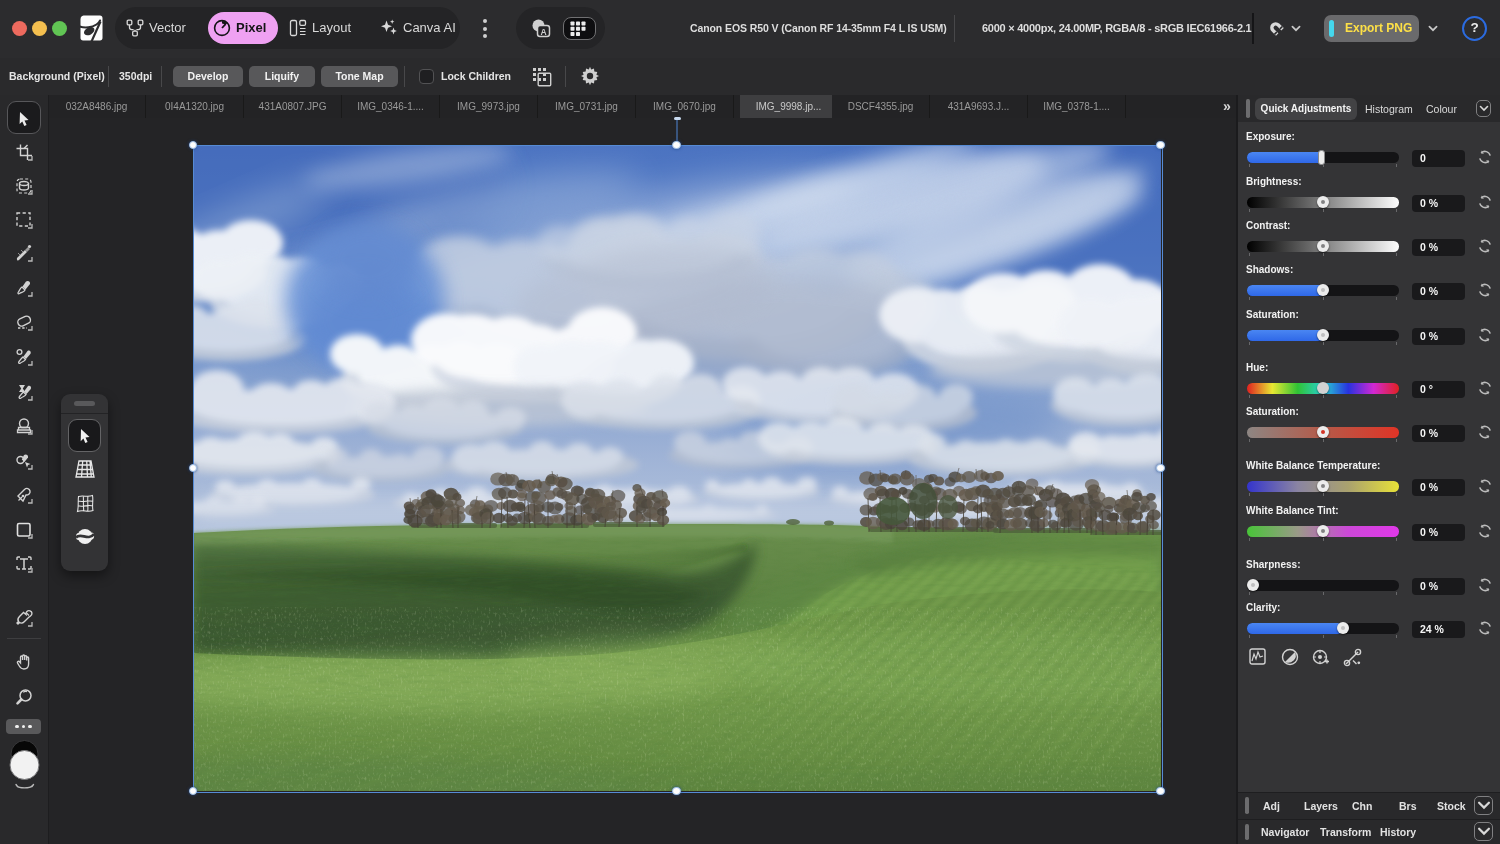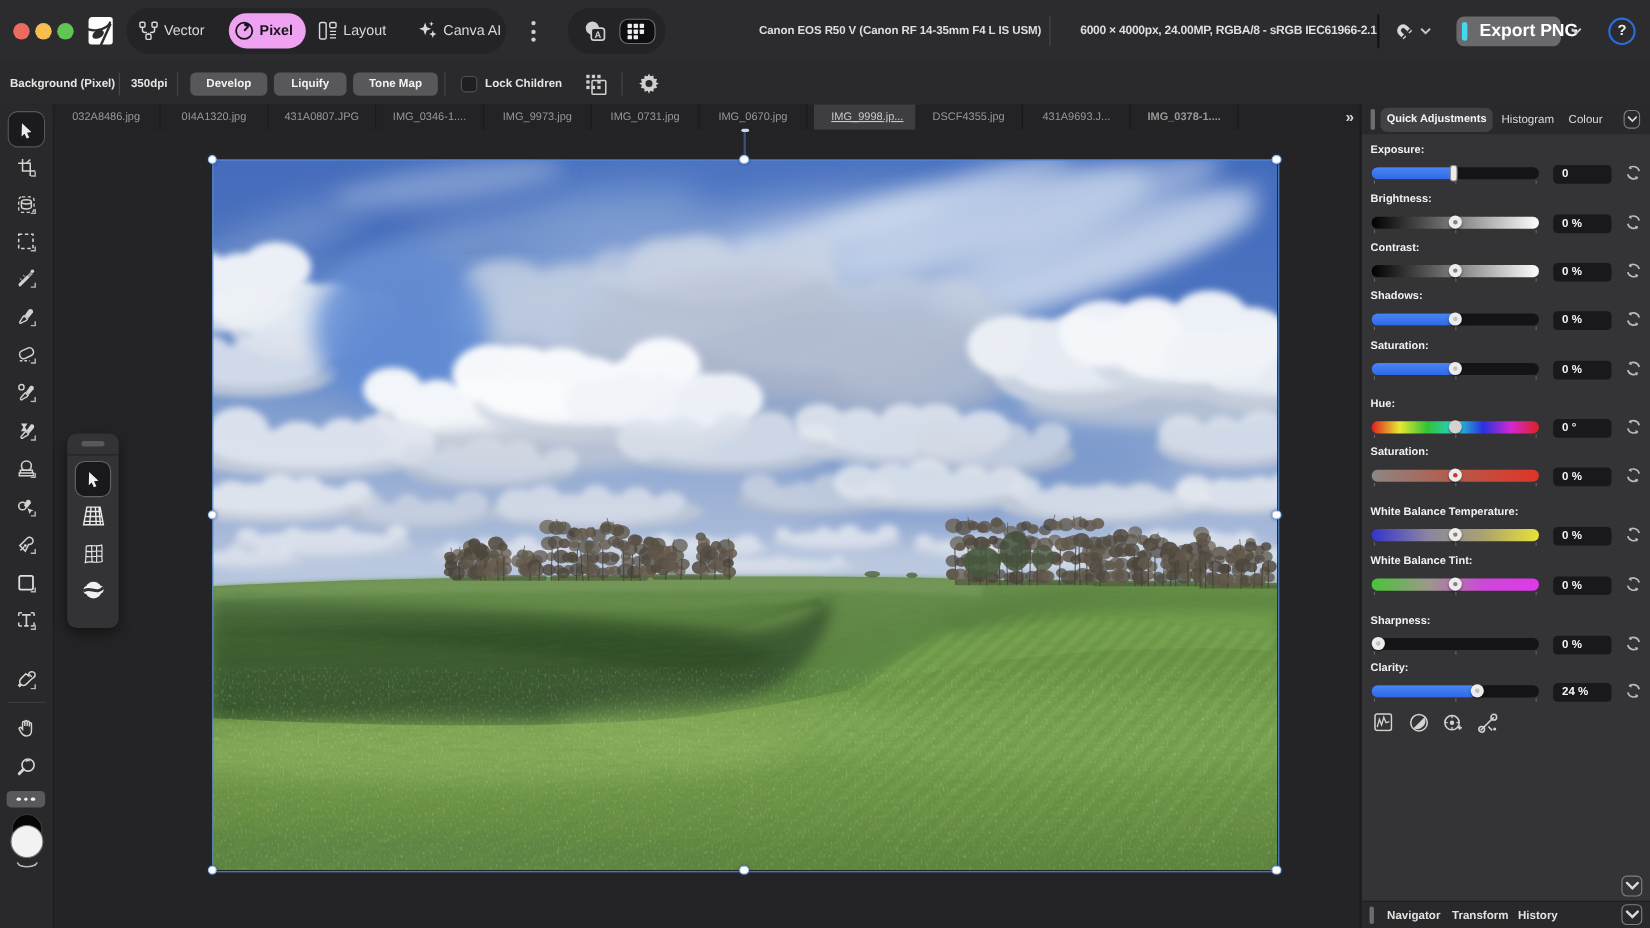--- a/index.html
+++ b/index.html
@@ -12,21 +12,21 @@
 #dots3{position:absolute;left:482px;top:19px;width:6px;height:20px;}
 .d3{position:absolute;left:1px;width:4.4px;height:4.4px;border-radius:50%;background:#cfcfcf;}
 #viewPill{position:absolute;left:516px;top:7px;width:89px;height:42px;border-radius:21px;background:#242426;}
 #viewSel{position:absolute;left:47px;top:10px;width:33px;height:23px;border:1.5px solid #707072;border-radius:8px;background:#0e0e10;box-sizing:border-box;}
 #topCam{position:absolute;left:690px;top:22px;color:#dedede;font-size:10.5px;font-weight:bold;letter-spacing:-0.1px;white-space:nowrap;text-align:center;}
 #topSep1{position:absolute;left:954px;top:15px;width:1px;height:27px;background:#48484a;}
 #topInfo{position:absolute;left:968px;top:21.5px;color:#dedede;font-size:11px;font-weight:bold;letter-spacing:-0.25px;white-space:nowrap;padding-left:14px;}
 #topSep2{position:absolute;left:1252px;top:13px;width:2px;height:31px;background:#151517;}
 #exportBtn{position:absolute;left:1324px;top:15px;width:95px;height:27px;background:#6a6a6c;border-radius:7px;white-space:nowrap;}
 #exportBtn .cy{position:absolute;left:5px;top:5px;width:5px;height:17px;border-radius:2.5px;background:#45d7ec;}
-#exportBtn .tx{position:absolute;left:21px;top:0;line-height:27px;color:#ffffff;font-size:16px;font-weight:bold;}
+#exportBtn .tx{position:absolute;left:21px;top:0;line-height:27px;color:#fde047;font-size:12px;font-weight:bold;}
 #helpQ{position:absolute;left:1462px;top:16px;width:25px;height:25px;border-radius:50%;border:2.2px solid #2b6be0;color:#ececec;font-size:13.5px;font-weight:bold;text-align:center;line-height:20px;box-sizing:border-box;}
 #bar2{position:absolute;left:0;top:58px;width:1500px;height:37px;background:#2a2a2c;}
 #bar2 .lbl{position:absolute;top:0;line-height:37px;color:#e5e5e5;font-size:10.5px;font-weight:bold;white-space:nowrap;}
 .vsep{position:absolute;top:8px;width:1px;height:21px;background:#48484a;}
 .b2btn{position:absolute;top:8px;height:21px;background:#58585a;border-radius:5px;color:#f2f2f2;font-size:10.5px;font-weight:bold;text-align:center;line-height:21px;}
 #lockBox{position:absolute;left:419px;top:11px;width:15px;height:15px;border-radius:4px;background:#1f1f21;border:1.5px solid #525254;box-sizing:border-box;}
 #tabbar{position:absolute;left:48px;top:95px;width:1190px;height:23px;background:#232325;}
 .tab{position:absolute;top:0;height:23px;border-right:1px solid #191919;color:#999;font-size:10px;text-align:center;line-height:24px;white-space:nowrap;overflow:hidden;background:#232325;box-sizing:border-box;}
 .tabActive{background:#3e3e40;color:#c9c9c9;}
 #tabMore{position:absolute;left:1164px;top:0px;width:30px;color:#d5d5d5;font-size:14px;line-height:23px;font-weight:bold;text-align:center;}
@@ -186,24 +186,24 @@
       </svg>
 </div>
 <div id="tabbar">
 <div class="tab" style="left:0px;width:98px;">032A8486.jpg</div>
 <div class="tab" style="left:98px;width:98px;">0I4A1320.jpg</div>
 <div class="tab" style="left:196px;width:98px;">431A0807.JPG</div>
 <div class="tab" style="left:294px;width:98px;">IMG_0346-1....</div>
 <div class="tab" style="left:392px;width:98px;">IMG_9973.jpg</div>
 <div class="tab" style="left:490px;width:98px;">IMG_0731.jpg</div>
 <div class="tab" style="left:588px;width:98px;">IMG_0670.jpg</div>
-<div class="tab tabActive" style="left:692px;width:98px;text-decoration:underline;">IMG_9998.jp...</div>
+<div class="tab tabActive" style="left:692px;width:98px;">IMG_9998.jp...</div>
 <div class="tab" style="left:784px;width:98px;">DSCF4355.jpg</div>
 <div class="tab" style="left:882px;width:98px;">431A9693.J...</div>
-<div class="tab" style="left:980px;width:98px;font-weight:bold;">IMG_0378-1....</div>
+<div class="tab" style="left:980px;width:98px;">IMG_0378-1....</div>
 <div class="tab" style="left:1078px;width:112px;border-right:none;"></div>
 <div id="tabMore">»</div>
 </div>
 <div id="ltb">
 <div id="selTool"></div>
 <svg class="ti" style="top:14px;" width="18" height="18" viewBox="0 0 18 18">
         <path d="M5 3 L13.5 11 L9.5 11.6 L11.6 16 L9.3 17 L7.3 12.6 L4.6 15 Z" fill="#ececec"></path>
       </svg>
 <svg class="ti" style="top:48px;" width="18" height="18" viewBox="0 0 18 18">
         <path d="M5.5 1.5 L5.5 12.5 L17 12.5 M1.5 5.5 L12.5 5.5 L12.5 17" fill="none" stroke="#d2d2d2" stroke-width="1.4"></path>
@@ -1525,20 +1525,28 @@
         <path d="M8 2.5 L8 5 M8 13 L8 15.5 M1.5 9 L4 9 M12 9 L14.5 9" stroke="#d2d2d2" stroke-width="1.2"></path>
         <path d="M13 13.5 L17 13.5 M15 11.5 L15 15.5" stroke="#d2d2d2" stroke-width="1.4"></path>
       </svg>
 <svg style="position:absolute;left:105px;top:553px;" width="19" height="19" viewBox="0 0 19 19">
         <path d="M3 16 L15 4" stroke="#d2d2d2" stroke-width="1.4"></path>
         <circle cx="4" cy="15" r="2.6" fill="none" stroke="#d2d2d2" stroke-width="1.4"></circle>
         <circle cx="15" cy="4" r="2.6" fill="none" stroke="#d2d2d2" stroke-width="1.4"></circle>
         <circle cx="15.8" cy="14.8" r="1.4" fill="#d2d2d2"></circle>
         <path d="M10 12.5 L13.5 16" stroke="#d2d2d2" stroke-width="1.4"></path>
       </svg>
+<div class="bbar" style="top:697px;height:27px;">
+        <div class="g"></div>
+        <span style="left:25px;line-height:27px;">Adj</span>
+        <span style="left:66px;line-height:27px;">Layers</span>
+        <span style="left:114px;line-height:27px;">Chn</span>
+        <span style="left:161px;line-height:27px;">Brs</span>
+        <span style="left:199px;line-height:27px;">Stock</span>
+      </div>
 <div class="vbox" style="left:236px;top:701px;width:19px;height:19px;">
         <svg width="14" height="11" viewBox="0 0 10 7" style="display:block;margin:2.5px auto 0;">
           <path d="M1.5 1.5 L5 5 L8.5 1.5" fill="none" stroke="#d8d8d8" stroke-width="1.6" stroke-linecap="round"></path>
         </svg>
       </div>
 <div class="bbar" style="top:724px;height:25px;">
         <div class="g" style="height:16px;"></div>
         <span style="left:23px;line-height:25px;">Navigator</span>
         <span style="left:82px;line-height:25px;">Transform</span>
         <span style="left:142px;line-height:25px;">History</span>

